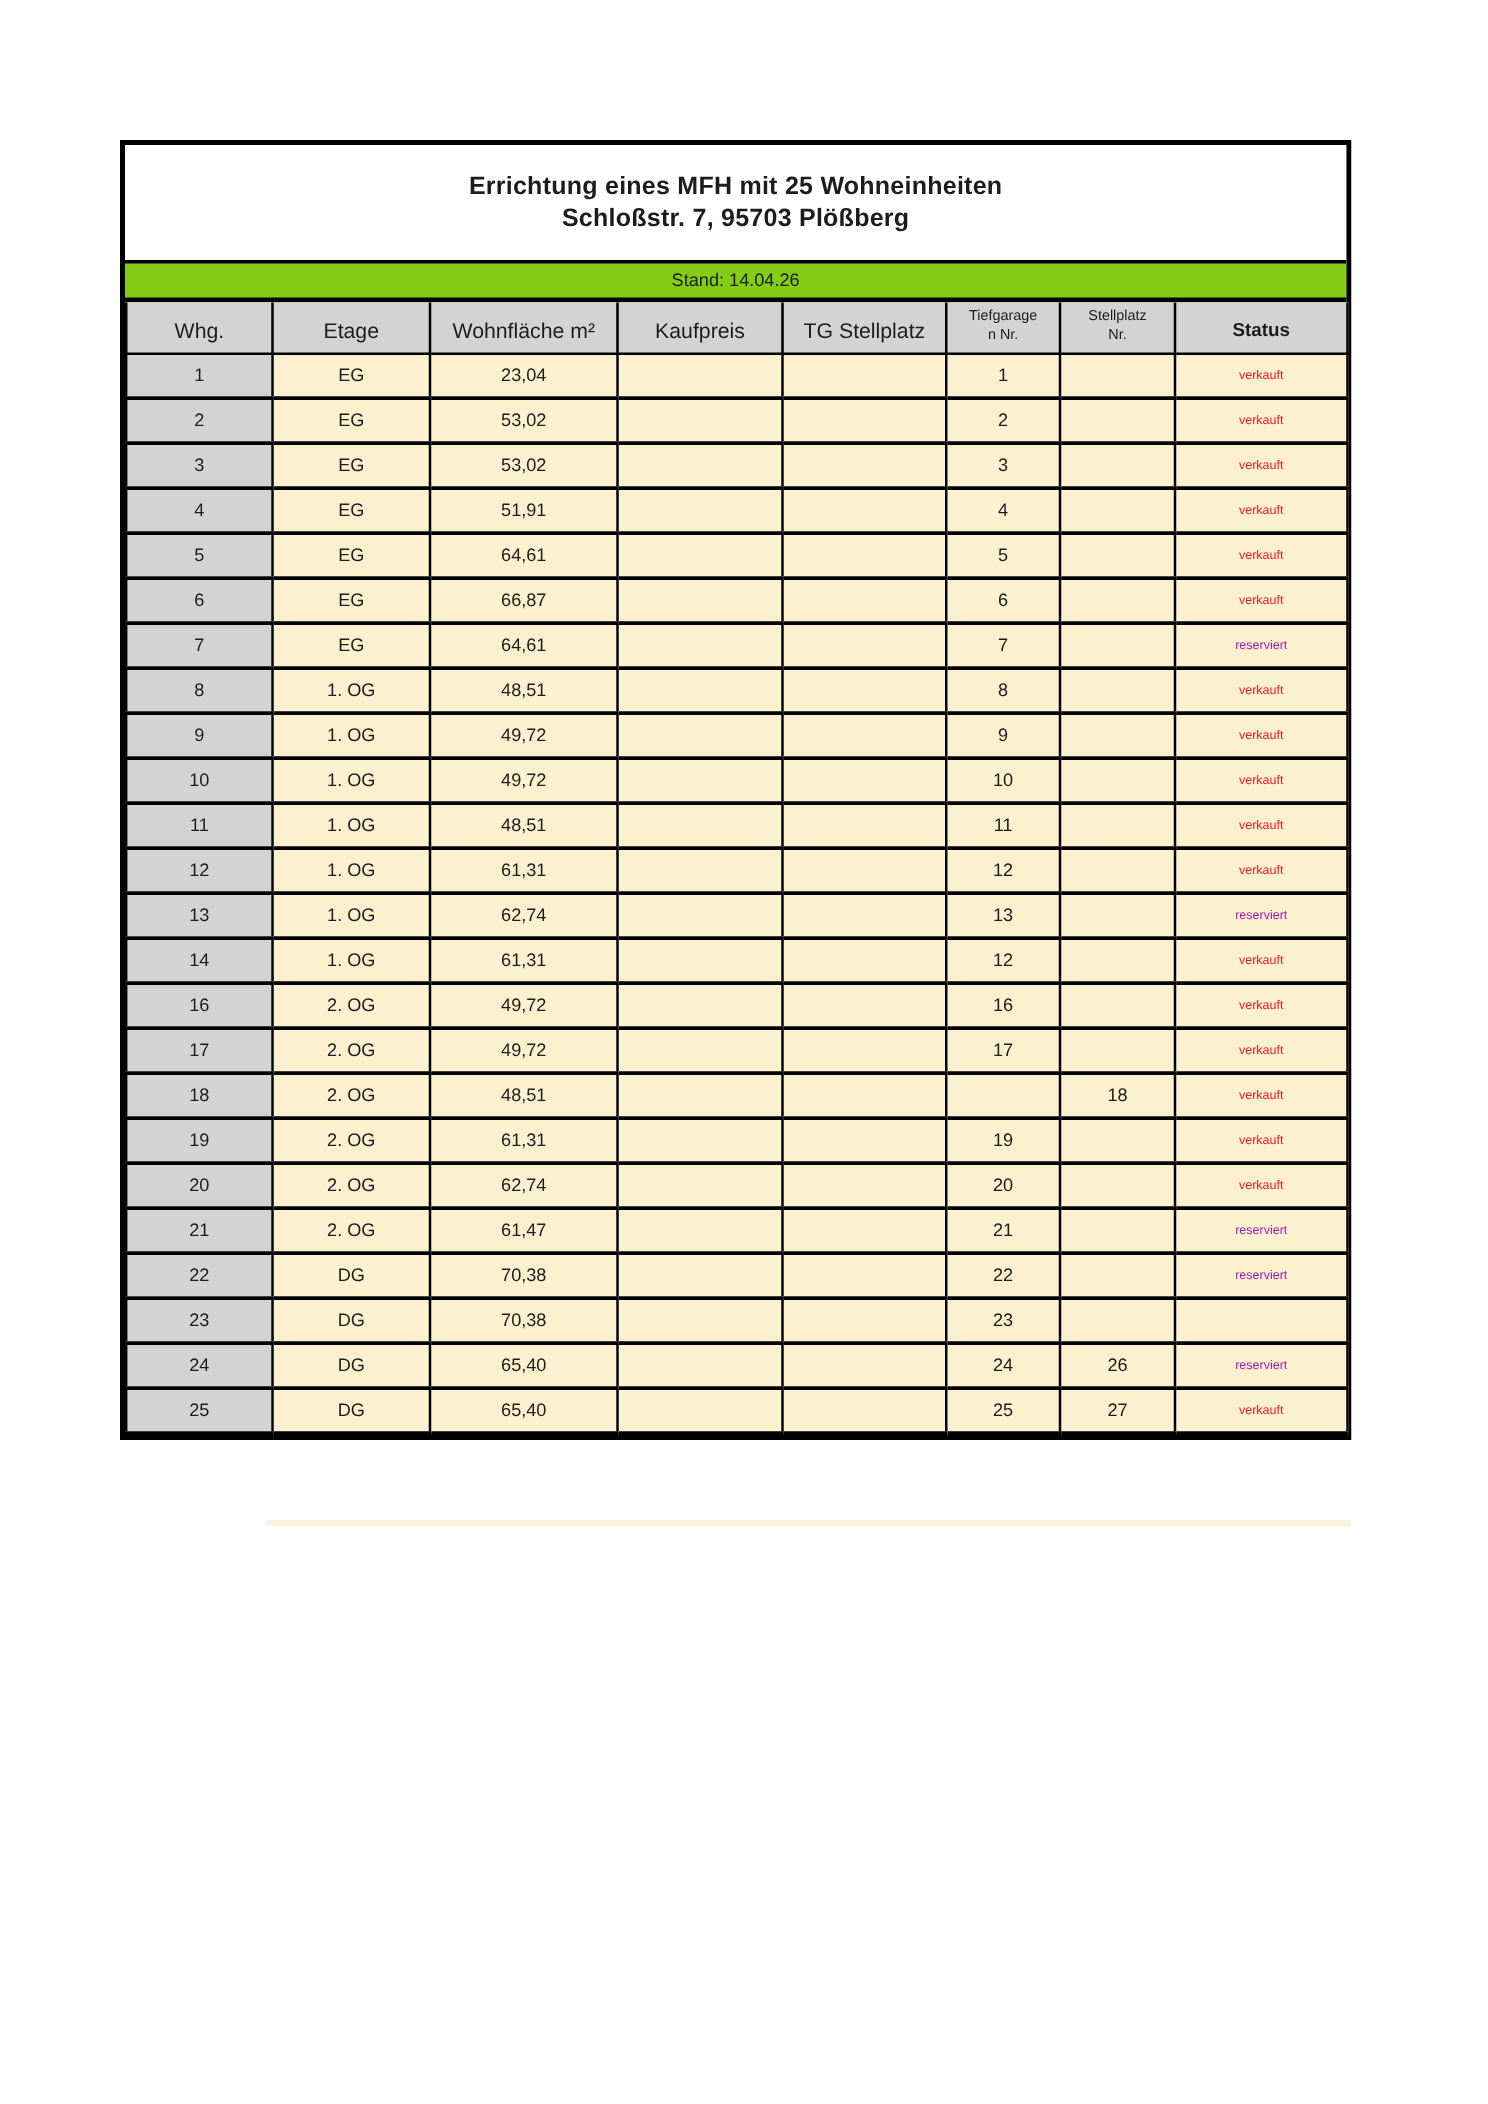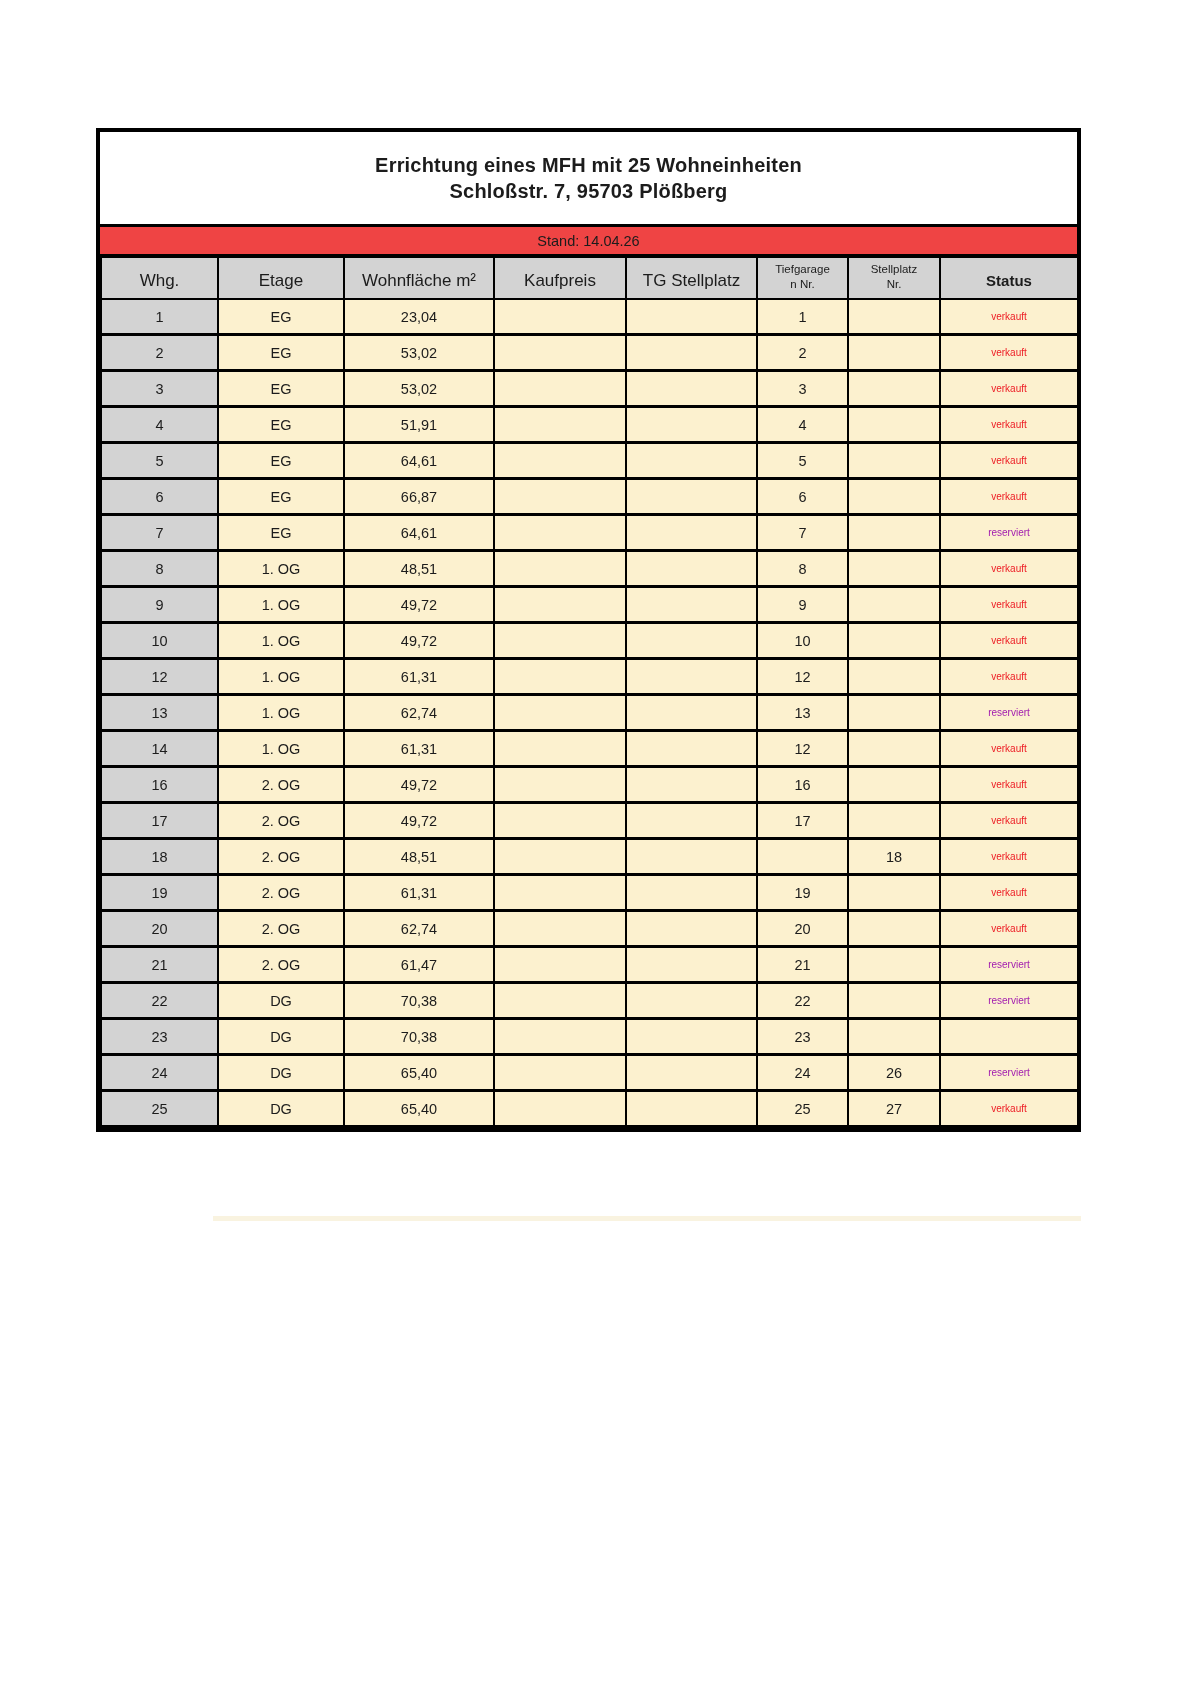--- a/index.html
+++ b/index.html
@@ -5,34 +5,34 @@
   html, body { margin:0; padding:0; background:#ffffff; }
   .sheet {
     position:relative;
     width:1190px; height:1683px;
     background:#ffffff;
     font-family:"Liberation Sans", sans-serif;
     color:#1c1c1c;
     overflow:hidden;
   }
   .doc {
-    position:absolute; left:96px; top:128px; width:985px;
+    position:absolute; left:96px; top:112px; width:985px;
     border:4px solid #000; background:#fff;
     box-sizing:border-box;
   }
   .title-box {
     height:92px; border-bottom:3px solid #000;
     display:flex; flex-direction:column; justify-content:center; align-items:center;
     gap:3px; background:#fff;
   }
   .title-line { font-weight:bold; font-size:20px; letter-spacing:0.2px; }
   .stand-row {
     height:27px; border-bottom:4px solid #000;
     display:flex; align-items:center; justify-content:center;
-    font-size:14.5px; background:#ef4444;
+    font-size:14.5px; background:#84cc16;
   }
   table.apt {
     border-collapse:collapse; width:100%; table-layout:fixed;
     background:#fff;
   }
   table.apt th {
     background:var(--header-gray, #d3d3d3);
     border:2px solid #000; border-top:none;
     height:41px; vertical-align:bottom;
     font-weight:normal; font-size:17px;
@@ -194,20 +194,30 @@
             <td class="col-whg">10</td>
             <td>1. OG</td>
             <td>49,72</td>
             <td></td>
             <td></td>
             <td>10</td>
             <td></td>
             <td class="status sold">verkauft</td>
           </tr>
           <tr>
+            <td class="col-whg">11</td>
+            <td>1. OG</td>
+            <td>48,51</td>
+            <td></td>
+            <td></td>
+            <td>11</td>
+            <td></td>
+            <td class="status sold">verkauft</td>
+          </tr>
+          <tr>
             <td class="col-whg">12</td>
             <td>1. OG</td>
             <td>61,31</td>
             <td></td>
             <td></td>
             <td>12</td>
             <td></td>
             <td class="status sold">verkauft</td>
           </tr>
           <tr>

